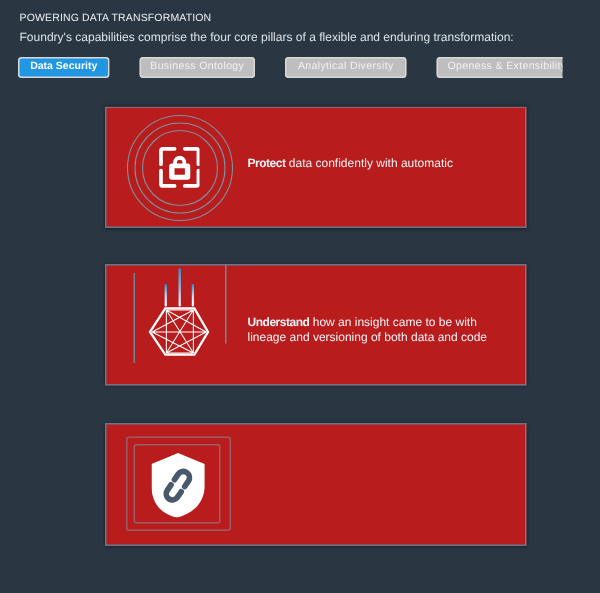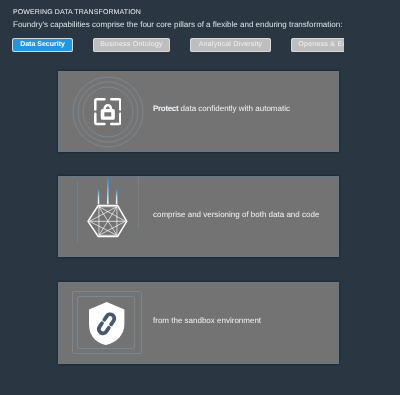--- a/index.html
+++ b/index.html
@@ -1,29 +1,29 @@
 <!DOCTYPE html>
 <html><head>
 <meta charset="utf-8">
 <style>
   html,body{margin:0;padding:0;}
   body{width:400px;height:395px;overflow:hidden;background:#2a3743;
        font-family:"Liberation Sans",sans-serif;-webkit-font-smoothing:antialiased;text-rendering:geometricPrecision;}
-  #root{position:relative;width:344px;height:395px;overflow:hidden;transform:translateZ(0);}
+  #root{position:relative;width:344px;height:395px;overflow:hidden;transform:translateZ(0);padding-left:31px;}
 
   .title{position:absolute;left:13px;top:8.4px;font-size:7px;letter-spacing:.1px;
          color:#eceff2;line-height:9px;}
   .subtitle{position:absolute;left:13px;top:19.9px;font-size:8.02px;color:#dde3e8;line-height:10px;}
 
   .tab{position:absolute;top:37.5px;height:14.5px;border-radius:2.5px;font-size:7px;
        display:flex;align-items:center;justify-content:center;
        color:#f2f2f2;background:#bebebe;letter-spacing:.25px;box-shadow:inset 0 0 0 1px #d8d8d8;}
   .tab.active{background:#2196e3;color:#ffffff;font-weight:bold;letter-spacing:0;}
 
-  .panel{position:absolute;left:58px;width:281px;background:#737373;overflow:hidden;box-shadow:inset 0 0 0 1px #66798a, 0 -1px 2px rgba(0,0,0,0.28), 0 1px 2px rgba(0,0,0,0.28);}
+  .panel{position:absolute;left:70px;width:281px;background:#b91c1c;overflow:hidden;box-shadow:inset 0 0 0 1px #66798a, 0 -1px 2px rgba(0,0,0,0.28), 0 1px 2px rgba(0,0,0,0.28);}
   .ptext{position:absolute;left:95px;font-size:8px;line-height:10.6px;color:#f0f3f6;white-space:nowrap;}
   .ptext b{font-weight:bold;letter-spacing:-0.32px;}
   .icon{position:absolute;}
 </style>
 </head>
 <body>
 
 <div id="root">
 
   <div class="title">POWERING DATA TRANSFORMATION</div>
@@ -78,32 +78,32 @@
         <line x1="21.8" y1="2.6" x2="21.8" y2="26.6" stroke="url(#sparkA)"></line>
         <line x1="12.5" y1="13" x2="12.5" y2="26.6" stroke="url(#sparkB)"></line>
         <line x1="30.6" y1="13" x2="30.6" y2="26.6" stroke="url(#sparkB)"></line>
       </g>
       <g stroke="#ffffff" stroke-width="0.68" opacity="1" fill="none">
         <path d="M3.4 44.3 L30.9 29.7 M3.4 44.3 L39.4 44.3 M3.4 44.3 L30.9 58.3 M12.9 29.7 L30.9 29.7 M12.9 29.7 L39.4 44.3 M12.9 29.7 L30.9 58.3 M12.9 29.7 L12.9 58.3 M30.9 29.7 L30.9 58.3 M30.9 29.7 L12.9 58.3 M39.4 44.3 L12.9 58.3 M30.9 58.3 L12.9 58.3"></path>
       </g>
       <path d="M2 44.3 L12.2 28.6 L31.6 28.6 L40.7 44.3 L31.6 59.4 L12.2 59.4 Z" fill="none" stroke="#ffffff" stroke-width="1.5" stroke-linejoin="miter"></path>
     </svg>
     <div class="ptext" style="top:33.5px">
-        <div>comprise and versioning of both data and code</div>
+        <div><b>Understand</b><span> how an insight came to be with</span></div>
+        <div>lineage and versioning of both data and code</div>
       </div>
   </div>
 
   <div class="panel" style="top:282px;height:82px">
     <div class="icon" style="left:13.5px;top:9px;width:70px;height:63px;border:1px solid #8595a4;opacity:.55;border-radius:2px;box-sizing:border-box"></div>
     <div class="icon" style="left:18.7px;top:13.7px;width:58px;height:53px;border:1px solid #8595a4;opacity:.55;border-radius:2px;box-sizing:border-box"></div>
     <svg class="icon" style="left:31.15px;top:19.6px;width:35.4px;height:43.1px" viewBox="0 0 35.4 43.1">
       <path d="M17.7 0 L35.4 7.4 V22.0 C35.4 32.8 28.0 40.4 16.8 43.1 C5.6 40.4 0 32.8 0 22.0 V7.4 Z" fill="#ffffff"></path>
       <g transform="rotate(34 17.6 21.3)" stroke="#47596a" fill="none" stroke-width="3.8" stroke-linecap="round">
         <path d="M 13.75 19.63 L 13.75 15.23 A 4.1 4.1 0 0 1 21.95 15.23 L 21.95 19.63"></path>
         <path d="M 21.95 23.83 L 21.95 28.23 A 4.1 4.1 0 0 1 13.75 28.23 L 13.75 23.83"></path>
       </g>
     </svg>
     <div class="ptext" style="top:34px">
-        <div>from the sandbox environment</div>
       </div>
   </div>
 
 </div>
 
 </body></html>

